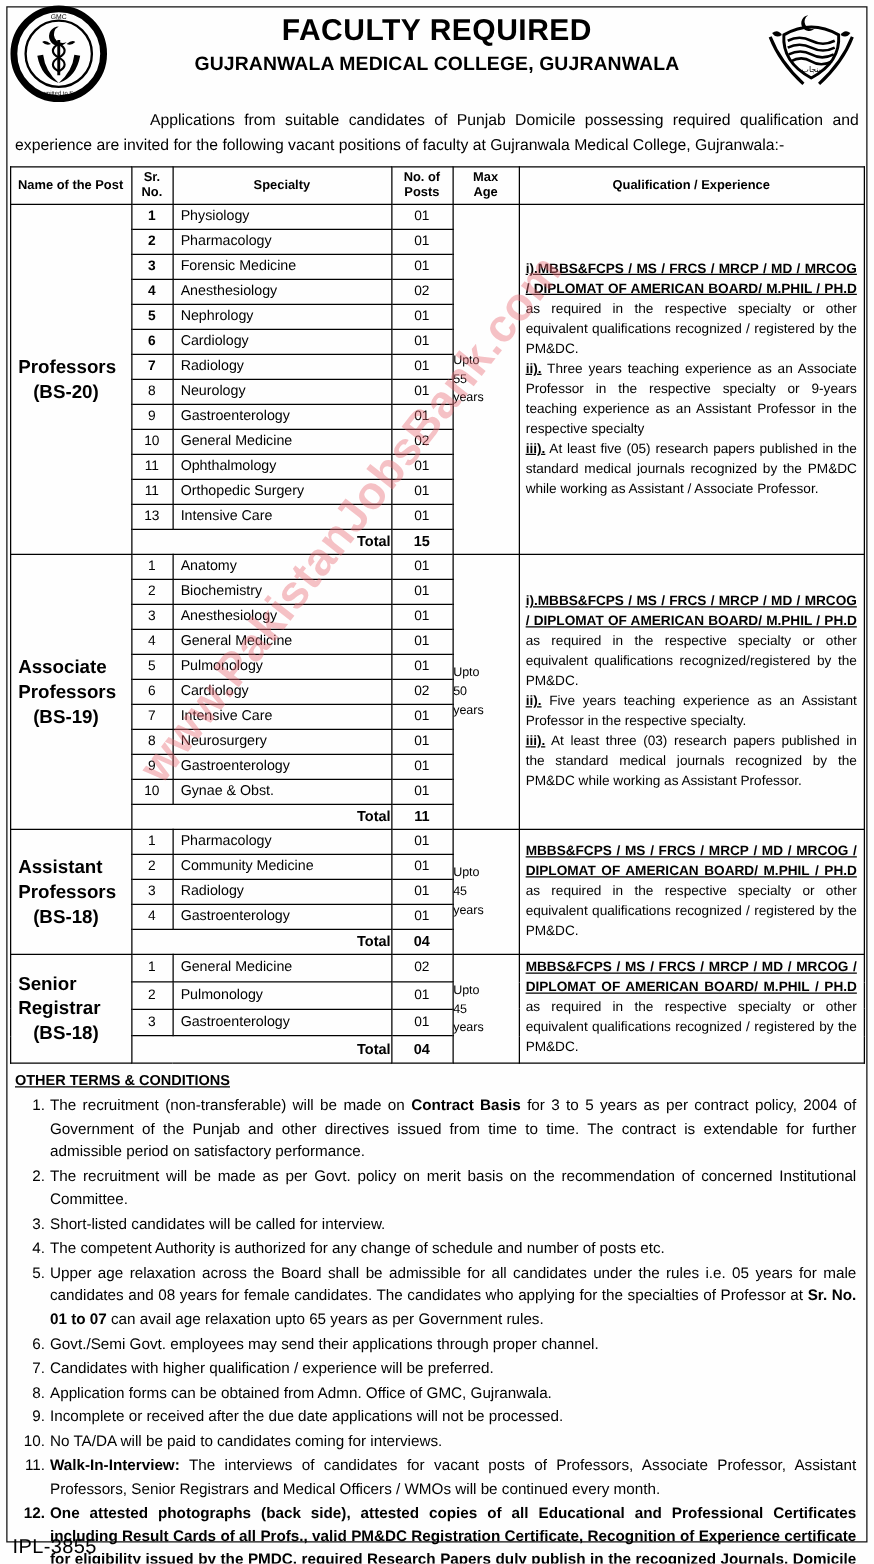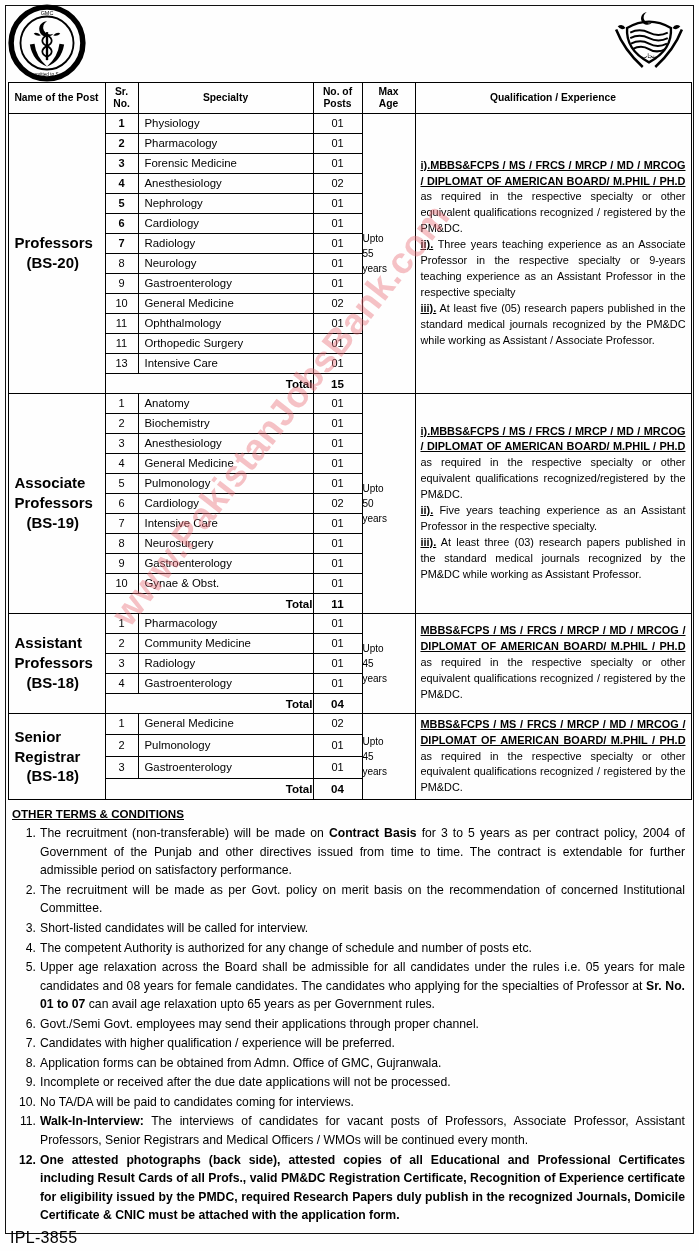--- a/index.html
+++ b/index.html
@@ -256,22 +256,27 @@
         <path d="M27 48 q 12 -6 23 0 t 23 0" fill="none" stroke="#000" stroke-width="2.6"></path>
         <path d="M29 55 q 11 -6 21 0 t 21 0" fill="none" stroke="#000" stroke-width="2.6"></path>
         <path d="M8 30 q 10 26 34 48" fill="none" stroke="#000" stroke-width="3.2"></path>
         <path d="M92 30 q -10 26 -34 48" fill="none" stroke="#000" stroke-width="3.2"></path>
         <path d="M10 26 q 6 -4 10 2 q -6 4 -10 -2 z" fill="#000"></path>
         <path d="M90 26 q -6 -4 -10 2 q 6 4 10 -2 z" fill="#000"></path>
         <text x="50" y="66" font-size="8" text-anchor="middle" fill="#000" font-family="Liberation Sans, sans-serif">پنجاب</text>
       </svg>
     </div>
 
+    <div class="title-block">
+      <div class="main-title">FACULTY REQUIRED</div>
+      <div class="sub-title">GUJRANWALA MEDICAL COLLEGE, GUJRANWALA</div>
+    </div>
   </div>
 
+  <div class="intro">Applications from suitable candidates of Punjab Domicile possessing required qualification and experience are invited for the following vacant positions of faculty at Gujranwala Medical College, Gujranwala:-</div>
 
   <table class="tbl">
     <thead>
       <tr>
         <th class="c-post">Name of the Post</th>
         <th class="c-sr">
           <span>Sr.</span><br>
           <span>No.</span>
         </th>
         <th class="c-spec">Specialty</th>

